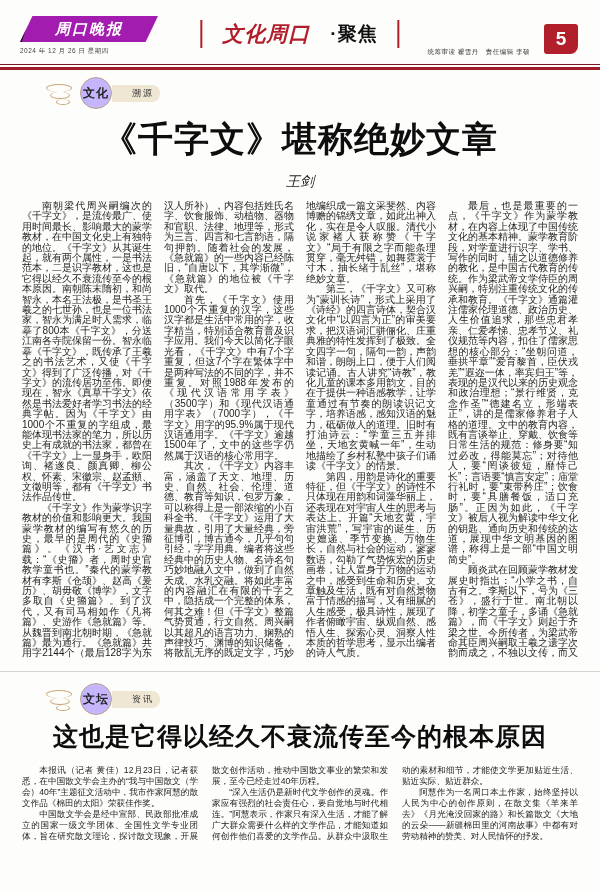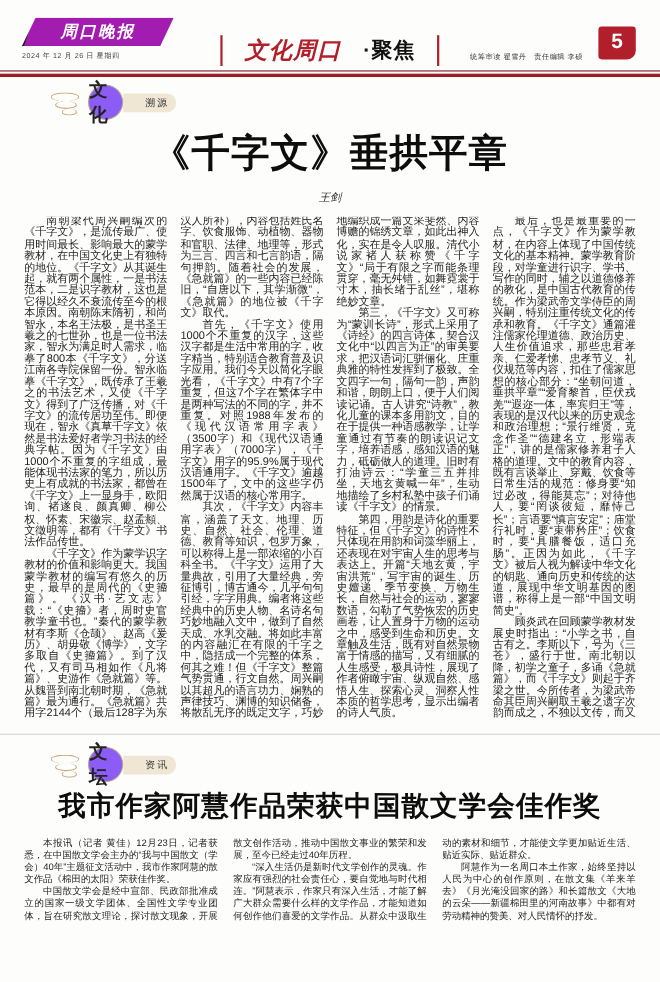--- a/index.html
+++ b/index.html
@@ -20,21 +20,21 @@
   .logo-slash {
     position:absolute; left:-8px; top:-2px; width:14px; height:30px; background:#1a1a1a;
     transform:skewX(-18deg);
   }
   .logo-text {
     color:#fff; font-family:"DejaVu Serif", serif; font-weight:bold; font-style:italic;
     font-size:15px; letter-spacing:2px; white-space:nowrap;
   }
   .logo-date { margin-top:5px; font-size:6.5px; color:#444; letter-spacing:.5px; }
   .center-title {
-    position:absolute; left:50%; top:32px; transform:translateX(-50%);
+    position:absolute; left:50%; top:20px; transform:translateX(-50%);
     display:flex; align-items:center; gap:20px; white-space:nowrap;justify-content:flex-end;
   }
   .vbar { width:2px; height:28px; background:#b11f2b; }
   .ct-red { color:#b11f2b; font-family:"DejaVu Serif", serif; font-weight:bold; font-style:italic; font-size:21px; letter-spacing:1px; }
   .ct-black { color:#111; font-size:19px; font-weight:bold; letter-spacing:1px; }
   .editors { position:absolute; right:70px; top:48px; font-size:6.5px; color:#333; letter-spacing:.5px; }
   .page-num {
     position:absolute; right:22px; top:24px; width:34px; height:30px; background:#b11f2b;
     border-radius:3px 3px 8px 3px; color:#fff; font-size:19px; font-weight:bold;
     display:flex; align-items:center; justify-content:center;
@@ -43,34 +43,34 @@
   .rule-thick { position:absolute; left:0; right:0; top:67px; height:3px; background:#9e1c26; }
   
   .badge { display:flex; align-items:center; gap:4px; height:42px; margin-left:24px; }
   .cloud { position:relative; width:30px; height:22px; }
   .cloud span { position:absolute; display:block; border:1.5px solid #c9a878; border-radius:50%; }
   .cloud .c1 { width:26px; height:8px; left:0; top:2px; border-bottom:none; }
   .cloud .c2 { width:20px; height:7px; left:4px; top:10px; border-top:none; }
   .cloud .c3 { width:14px; height:6px; left:10px; top:17px; border-top:none; }
   .badge-circle {
     width:32px; height:32px; border:1px solid #b6a78d; border-radius:50%;
-    background:#8b5cf6; display:flex; align-items:center; justify-content:center;
-    font-size:17px; font-weight:bold; color:#222; letter-spacing:1px; z-index:2;
+    background:#c4b5fd; display:flex; align-items:center; justify-content:center;
+    font-size:12px; font-weight:bold; color:#222; letter-spacing:1px; z-index:2;
   }
   .badge-tag {
     margin-left:-4px; padding:2px 6px 2px 20px; background:#efe6d4; color:#333;
     font-size:9px; letter-spacing:2px; border-radius:0 8px 8px 0;
   }
   
   .main-article { padding:0 22px; }
   .main-title {
     text-align:center; font-size:35px; font-weight:900; color:#0d0d0d;
     letter-spacing:1px; margin-top:2px;
   }
-  .author { text-align:center; font-size:10px; color:#222; font-family:"DejaVu Serif", serif; font-style:italic; margin:10px 0 10px 0; }
+  .author { text-align:center; font-size:14px; color:#222; font-family:"DejaVu Serif", serif; font-style:italic; margin:10px 0 10px 0; }
   .body-cols {
     column-count:4; column-gap:12px; text-align:justify;
     font-size:10px; line-height:10.4px; color:#1c1c1c; height:462px; overflow:hidden;
   }
   .body-cols .para { text-indent:2em; margin:0; }
   
   .divider { height:1px; background:#d8d5cf; margin:8px 0 6px 0; }
   
   .news-article { padding:0 22px; }
   .news-title {
@@ -115,21 +115,21 @@
     <div class="badge">
       <div class="cloud">
           <span class="c1"></span>
           <span class="c2"></span>
           <span class="c3"></span>
         </div>
       <div class="badge-circle">文化</div>
       <div class="badge-tag">溯源</div>
     </div>
 
-    <h1 class="main-title">《千字文》垂拱平章</h1>
+    <h1 class="main-title">《千字文》堪称绝妙文章</h1>
     <div class="author">王剑</div>
 
     <div class="body-cols">
         <p class="para">南朝梁代周兴嗣编次的《千字文》，是流传最广、使用时间最长、影响最大的蒙学教材，在中国文化史上有独特的地位。《千字文》从其诞生起，就有两个属性，一是书法范本，二是识字教材，这也是它得以经久不衰流传至今的根本原因。南朝陈末隋初，和尚智永，本名王法极，是书圣王羲之的七世孙，也是一位书法家，智永为满足时人需求，临摹了800本《千字文》，分送江南各寺院保留一份。智永临摹《千字文》，既传承了王羲之的书法艺术，又使《千字文》得到了广泛传播，对《千字文》的流传居功至伟。即便现在，智永《真草千字文》依然是书法爱好者学习书法的经典字帖。因为《千字文》由1000个不重复的字组成，最能体现书法家的笔力，所以历史上有成就的书法家，都曾在《千字文》上一显身手，欧阳询、褚遂良、颜真卿、柳公权、怀素、宋徽宗、赵孟頫、文徵明等，都有《千字文》书法作品传世。</p>
         <p class="para">《千字文》作为蒙学识字教材的价值和影响更大。我国蒙学教材的编写有悠久的历史，最早的是周代的《史籀篇》。《汉书·艺文志》载：“《史籀》者，周时史官教学童书也。”秦代的蒙学教材有李斯《仓颉》、赵高《爰历》、胡毋敬《博学》，文字多取自《史籀篇》。到了汉代，又有司马相如作《凡将篇》、史游作《急就篇》等。从魏晋到南北朝时期，《急就篇》最为通行。《急就篇》共用字2144个（最后128字为东汉人所补），内容包括姓氏名字、饮食服饰、动植物、器物和官职、法律、地理等，形式为三言、四言和七言韵语，隔句押韵。随着社会的发展，《急就篇》的一些内容已经陈旧，“自唐以下，其学渐微”，《急就篇》的地位被《千字文》取代。</p>
         <p class="para">首先，《千字文》使用1000个不重复的汉字，这些汉字都是生活中常用的字，收字精当，特别适合教育普及识字应用。我们今天以简化字眼光看，《千字文》中有7个字重复，但这7个字在繁体字中是两种写法的不同的字，并不重复。对照1988年发布的《现代汉语常用字表》（3500字）和《现代汉语通用字表》（7000字），《千字文》用字的95.9%属于现代汉语通用字。《千字文》逾越1500年了，文中的这些字仍然属于汉语的核心常用字。</p>
         <p class="para">其次，《千字文》内容丰富，涵盖了天文、地理、历史、自然、社会、伦理、道德、教育等知识，包罗万象，可以称得上是一部浓缩的小百科全书。《千字文》运用了大量典故，引用了大量经典，旁征博引，博古通今，几乎句句引经，字字用典。编者将这些经典中的历史人物、名诗名句巧妙地融入文中，做到了自然天成、水乳交融。将如此丰富的内容融汇在有限的千字之中，隐括成一个完整的体系，何其之难！但《千字文》整篇气势贯通，行文自然。周兴嗣以其超凡的语言功力、娴熟的声律技巧、渊博的知识储备，将散乱无序的既定文字，巧妙地编织成一篇文采斐然、内容博赡的锦绣文章，如此出神入化，实在是令人叹服。清代小说家褚人获称赞《千字文》“局于有限之字而能条理贯穿，毫无舛错，如舞霓裳于寸木，抽长绪于乱丝”，堪称绝妙文章。</p>
         <p class="para">第三，《千字文》又可称为“蒙训长诗”，形式上采用了《诗经》的四言诗体，契合汉文化中“以四言为正”的审美要求，把汉语词汇骈俪化、庄重典雅的特性发挥到了极致。全文四字一句，隔句一韵，声韵和谐，朗朗上口，便于人们阅读记诵。古人讲究“诗教”，教化儿童的课本多用韵文，目的在于提供一种语感教学，让学童通过有节奏的朗读识记文字，培养语感，感知汉语的魅力，砥砺做人的道理。旧时有打油诗云：“学童三五并排坐，天地玄黄喊一年”，生动地描绘了乡村私塾中孩子们诵读《千字文》的情景。</p>
         <p class="para">第四，用韵是诗化的重要特征，但《千字文》的诗性不只体现在用韵和词藻华丽上，还表现在对宇宙人生的思考与表达上。开篇“天地玄黄，宇宙洪荒”，写宇宙的诞生、历史嬗递、季节变换、万物生长，自然与社会的运动，寥寥数语，勾勒了气势恢宏的历史画卷，让人置身于万物的运动之中，感受到生命和历史。文章触及生活，既有对自然景物富于情感的描写，又有细腻的人生感受，极具诗性，展现了作者俯瞰宇宙、纵观自然、感悟人生、探索心灵、洞察人性本质的哲学思考，显示出编者的诗人气质。</p>
         <p class="para">最后，也是最重要的一点，《千字文》作为蒙学教材，在内容上体现了中国传统文化的基本精神。蒙学教育阶段，对学童进行识字、学书、写作的同时，辅之以道德修养的教化，是中国古代教育的传统。作为梁武帝文学侍臣的周兴嗣，特别注重传统文化的传承和教育。《千字文》通篇灌注儒家伦理道德、政治历史、人生价值追求，那些忠君孝亲、仁爱孝悌、忠孝节义、礼仪规范等内容，扣住了儒家思想的核心部分：“坐朝问道，垂拱平章”“爱育黎首，臣伏戎羌”“遐迩一体，率宾归王”等，表现的是汉代以来的历史观念和政治理想；“景行维贤，克念作圣”“德建名立，形端表正”，讲的是儒家修养君子人格的道理。文中的教育内容，既有言谈举止、穿戴、饮食等日常生活的规范：修身要“知过必改，得能莫忘”；对待他人，要“罔谈彼短，靡恃己长”；言语要“慎言安定”；庙堂行礼时，要“束带矜庄”；饮食时，要“具膳餐饭，适口充肠”。正因为如此，《千字文》被后人视为解读中华文化的钥匙、通向历史和传统的达道，展现中华文明基因的图谱，称得上是一部“中国文明简史”。</p>
@@ -144,21 +144,21 @@
     <div class="badge">
       <div class="cloud">
           <span class="c1"></span>
           <span class="c2"></span>
           <span class="c3"></span>
         </div>
       <div class="badge-circle">文坛</div>
       <div class="badge-tag">资讯</div>
     </div>
 
-    <h2 class="news-title">我市作家阿慧作品荣获中国散文学会佳作奖</h2>
+    <h2 class="news-title">这也是它得以经久不衰流传至今的根本原因</h2>
 
     <div class="news-cols">
         <p class="para">本报讯（记者 黄佳）12月23日，记者获悉，在中国散文学会主办的“我与中国散文（学会）40年”主题征文活动中，我市作家阿慧的散文作品《棉田的太阳》荣获佳作奖。</p>
         <p class="para">中国散文学会是经中宣部、民政部批准成立的国家一级文学团体、全国性文学专业团体，旨在研究散文理论，探讨散文现象，开展散文创作活动，推动中国散文事业的繁荣和发展，至今已经走过40年历程。</p>
         <p class="para">“深入生活仍是新时代文学创作的灵魂。作家应有强烈的社会责任心，要自觉地与时代相连。”阿慧表示，作家只有深入生活，才能了解广大群众需要什么样的文学作品，才能知道如何创作他们喜爱的文学作品。从群众中汲取生动的素材和细节，才能使文学更加贴近生活、贴近实际、贴近群众。</p>
         <p class="para">阿慧作为一名周口本土作家，始终坚持以人民为中心的创作原则，在散文集《羊来羊去》《月光淹没回家的路》和长篇散文《大地的云朵——新疆棉田里的河南故事》中都有对劳动精神的赞美、对人民情怀的抒发。</p>
       </div>
   </div>
 
 </div>

